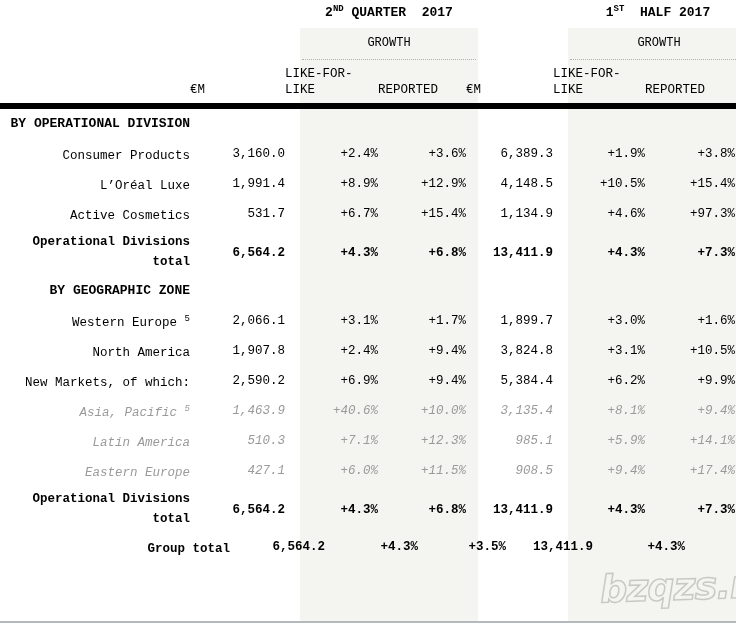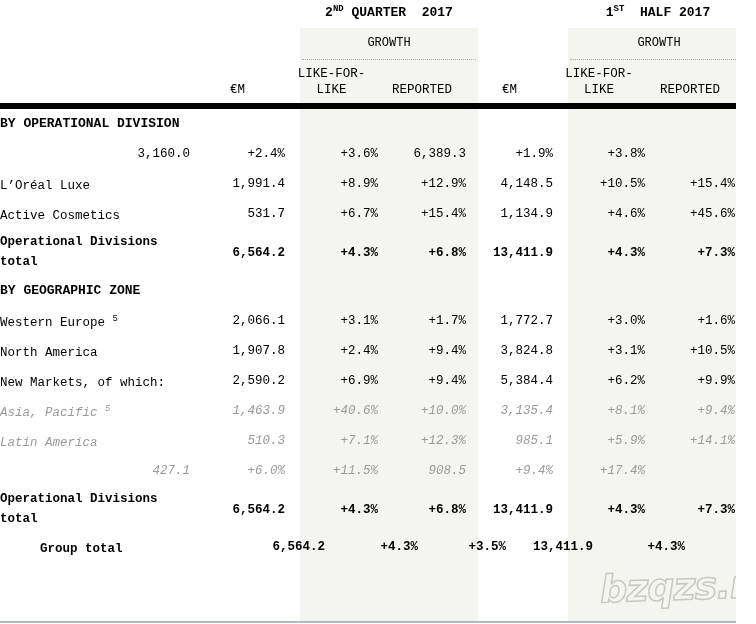--- a/index.html
+++ b/index.html
@@ -18,27 +18,27 @@
   #title-h1{left:560px;width:196px;}
   .title sup{font-size:9px;font-weight:bold;}
   .growth{position:absolute;top:35px;height:16px;text-align:center;font-size:12px;z-index:2;}
   #growth-q2{left:300px;width:178px;}
   #growth-h1{left:568px;width:182px;}
   .dotted{position:absolute;top:59px;height:0;border-top:1px dotted #b0b0b0;z-index:2;}
   #dotted-q2{left:302px;width:174px;}
   #dotted-h1{left:570px;width:178px;}
   .grid{display:grid;grid-template-columns:190px 95px 93px 88px 87px 92px 90px;width:750px;}
   #colheads{position:absolute;left:0;top:62px;height:41px;align-items:end;padding-bottom:5px;box-sizing:border-box;z-index:2;}
-  #colheads .c{text-align:center;white-space:pre-line;}
+  #colheads .c{text-align:left;white-space:pre-line;}
   #rule-top{position:absolute;left:0;top:103px;width:750px;height:6px;background:#000;z-index:3;}
   
   #tbody{position:absolute;left:0;top:109px;width:750px;z-index:2;}
   .row{align-items:center;}
   .row .c{text-align:right;white-space:pre;}
-  .row .label{text-align:left;white-space:normal;}
+  .row .label{text-align:right;white-space:normal;}
   .row.h30{height:30px;}
   .row.h47{height:47px;}
   .row.h28{height:28px;margin-left:40px;}
   .row.section .label{font-weight:bold;font-size:13px;}
   .row.total{font-weight:bold;}
   .row.sub{font-style:italic;color:#9a9a9a;}
   .label sup{font-size:9px;}
   #rule-bottom{position:absolute;left:0;top:621px;width:756px;height:2px;background:#b3b9bd;z-index:3;}
   
   #watermark{
@@ -86,20 +86,21 @@
       <div class="c"></div>
         <div class="c"></div>
         <div class="c"></div>
         <div class="c"></div>
         <div class="c"></div>
         <div class="c"></div>
     </div>
 
 
     <div class="grid row data h30">
+      <div class="c label"><span>Consumer Products</span><sup></sup></div>
       <div class="c">3,160.0</div>
       <div class="c">+2.4%</div>
       <div class="c">+3.6%</div>
       <div class="c">6,389.3</div>
       <div class="c">+1.9%</div>
       <div class="c">+3.8%</div>
     </div>
 
     <div class="grid row data h30">
       <div class="c label"><span>L’Oréal Luxe</span><sup></sup></div>
@@ -111,21 +112,21 @@
       <div class="c">+15.4%</div>
     </div>
 
     <div class="grid row data h30">
       <div class="c label"><span>Active Cosmetics</span><sup></sup></div>
       <div class="c">531.7</div>
       <div class="c">+6.7%</div>
       <div class="c">+15.4%</div>
       <div class="c">1,134.9</div>
       <div class="c">+4.6%</div>
-      <div class="c">+45.6%</div>
+      <div class="c">+97.3%</div>
     </div>
 
     <div class="grid row total h47">
       <div class="c label"><span>Operational Divisions total</span><sup></sup></div>
       <div class="c">6,564.2</div>
       <div class="c">+4.3%</div>
       <div class="c">+6.8%</div>
       <div class="c">13,411.9</div>
       <div class="c">+4.3%</div>
       <div class="c">+7.3%</div>
@@ -139,21 +140,21 @@
         <div class="c"></div>
         <div class="c"></div>
         <div class="c"></div>
     </div>
 
     <div class="grid row data h30">
       <div class="c label"><span>Western Europe </span><sup>5</sup></div>
       <div class="c">2,066.1</div>
       <div class="c">+3.1%</div>
       <div class="c">+1.7%</div>
-      <div class="c">1,772.7</div>
+      <div class="c">1,899.7</div>
       <div class="c">+3.0%</div>
       <div class="c">+1.6%</div>
     </div>
 
     <div class="grid row data h30">
       <div class="c label"><span>North America</span><sup></sup></div>
       <div class="c">1,907.8</div>
       <div class="c">+2.4%</div>
       <div class="c">+9.4%</div>
       <div class="c">3,824.8</div>
@@ -185,20 +186,21 @@
       <div class="c label"><span>Latin America</span><sup></sup></div>
       <div class="c">510.3</div>
       <div class="c">+7.1%</div>
       <div class="c">+12.3%</div>
       <div class="c">985.1</div>
       <div class="c">+5.9%</div>
       <div class="c">+14.1%</div>
     </div>
 
     <div class="grid row sub h30">
+      <div class="c label"><span>Eastern Europe</span><sup></sup></div>
       <div class="c">427.1</div>
       <div class="c">+6.0%</div>
       <div class="c">+11.5%</div>
       <div class="c">908.5</div>
       <div class="c">+9.4%</div>
       <div class="c">+17.4%</div>
     </div>
 
 
     <div class="grid row total h47">

